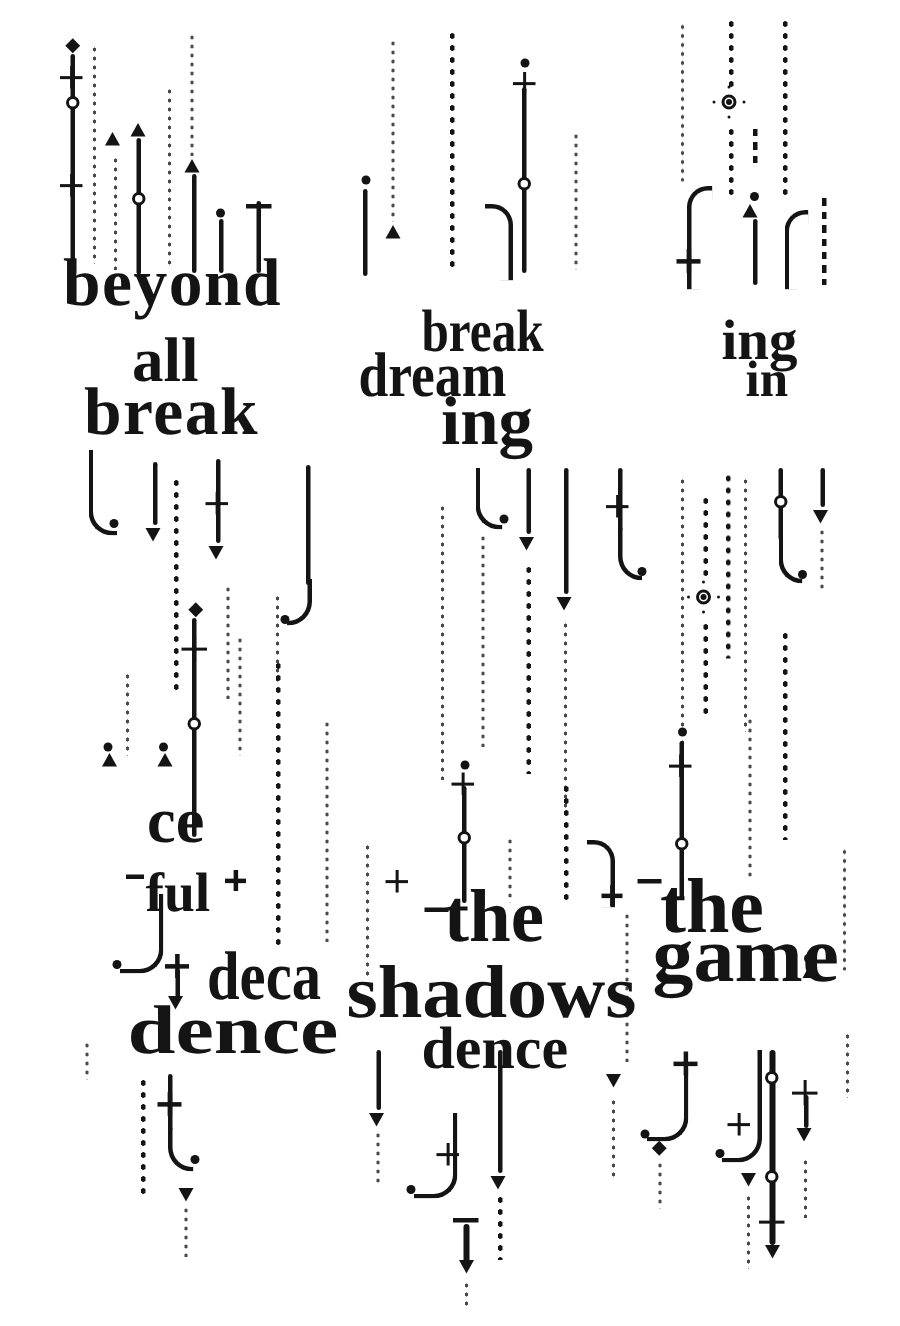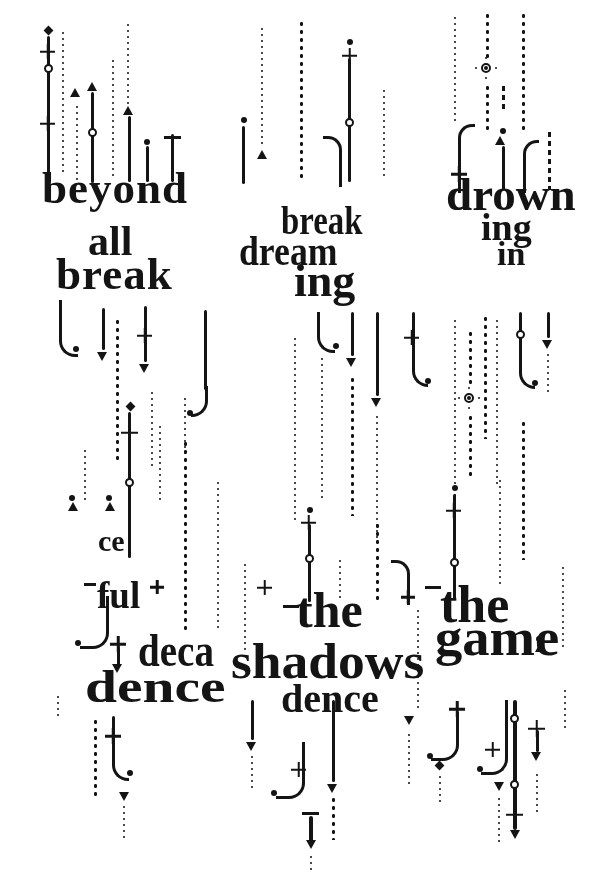--- a/index.html
+++ b/index.html
@@ -119,21 +119,20 @@
     <div class="dash" style="left:502px;top:86px;height:26px"></div>
     <div class="dots" style="left:522px;top:12px;height:118px"></div>
     <div class="hook-tr" style="left:458px;top:124px;width:14px;height:66px"></div>
     <div class="cross" style="left:451px;top:166px;width:16px;height:16px"></div>
     <div class="ball" style="left:500px;top:128px"></div>
     <div class="arrow-u" style="left:495px;top:136px"></div>
     <div class="stroke" style="left:502px;top:146px;height:44px"></div>
     <div class="hook-tr" style="left:523px;top:140px;width:13px;height:50px"></div>
     <div class="dash" style="left:548px;top:132px;height:58px"></div>
 
-    <div class="word" style="left:446px;top:171px;font-size:47px">drown</div>
     <div class="word" style="left:481px;top:208px;font-size:38px">ing</div>
     <div class="word" style="left:497px;top:237px;font-size:34px">in</div>
 
     <div class="stroke" style="left:519px;top:312px;height:48px"></div>
     <div class="ring" style="left:516px;top:330px"></div>
     <div class="hook-br" style="left:519px;top:358px;width:13px;height:28px"></div>
     <div class="ball" style="left:532px;top:380px"></div>
     <div class="stroke" style="left:547px;top:312px;height:26px"></div>
     <div class="arrow-d" style="left:542px;top:340px"></div>
     <div class="dots fine" style="left:547px;top:352px;height:42px"></div>
@@ -152,21 +151,21 @@
     <div class="ring" style="left:125px;top:478px"></div>
     <div class="ball" style="left:69px;top:495px"></div>
     <div class="arrow-u" style="left:68px;top:502px"></div>
     <div class="ball" style="left:106px;top:495px"></div>
     <div class="arrow-u" style="left:105px;top:502px"></div>
     <div class="dots fine" style="left:84px;top:448px;height:56px"></div>
     <div class="dots fine" style="left:159px;top:424px;height:80px"></div>
     <div class="dots" style="left:184px;top:440px;height:192px"></div>
     <div class="dots fine" style="left:217px;top:480px;height:148px"></div>
 
-    <div class="word" style="left:98px;top:526px;font-size:30px">ce</div>
+    <div class="word" style="left:98px;top:526px;font-size:43px">ce</div>
     <div class="bar" style="left:84px;top:583px;width:12px"></div>
     <div class="word" style="left:97px;top:577px;font-size:37px">ful</div>
     <div class="cross" style="left:150px;top:580px;width:14px;height:14px"></div>
     <div class="hook-bl" style="left:80px;top:596px;width:26px;height:50px"></div>
     <div class="ball" style="left:75px;top:640px"></div>
     <div class="cross" style="left:110px;top:636px;width:16px;height:16px"></div>
     <div class="stroke" style="left:117px;top:646px;height:20px"></div>
     <div class="arrow-d" style="left:112px;top:664px"></div>
     <div class="word" style="left:138px;top:628px;font-size:46px;transform:scaleX(0.85)">deca</div>
     <div class="word" style="left:85px;top:664px;font-size:46px;transform:scaleX(1.25)">dence</div>

